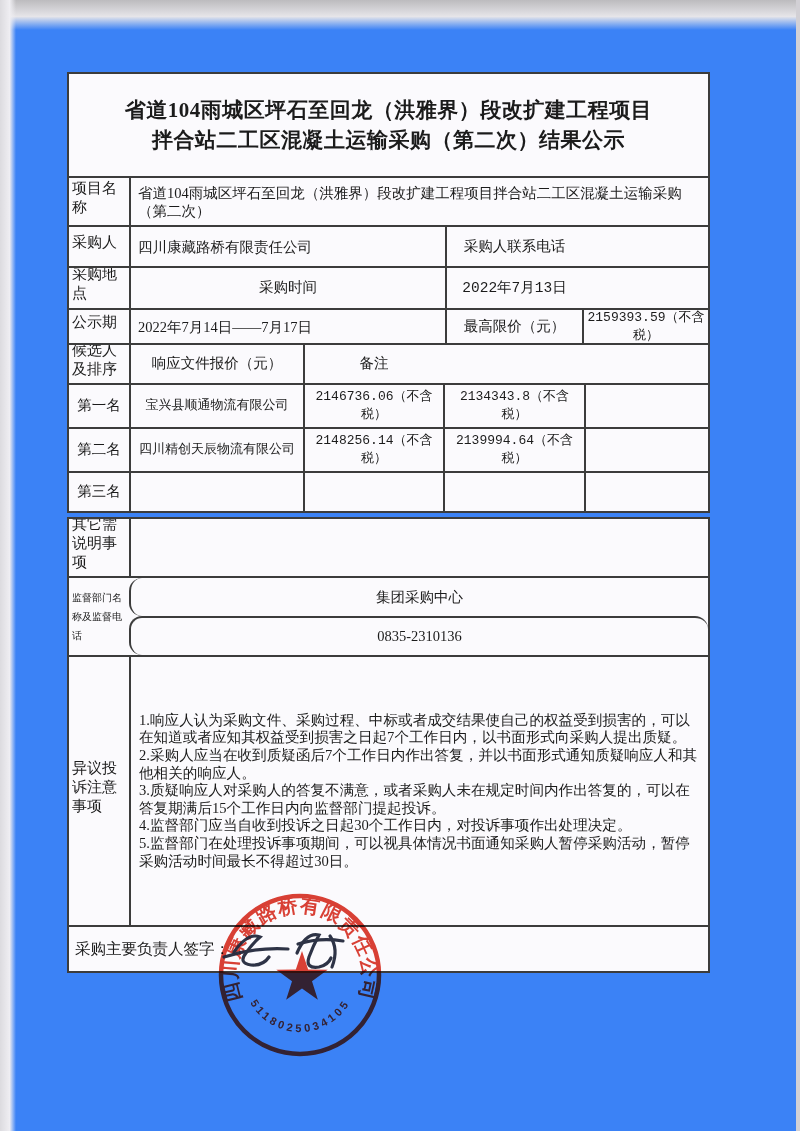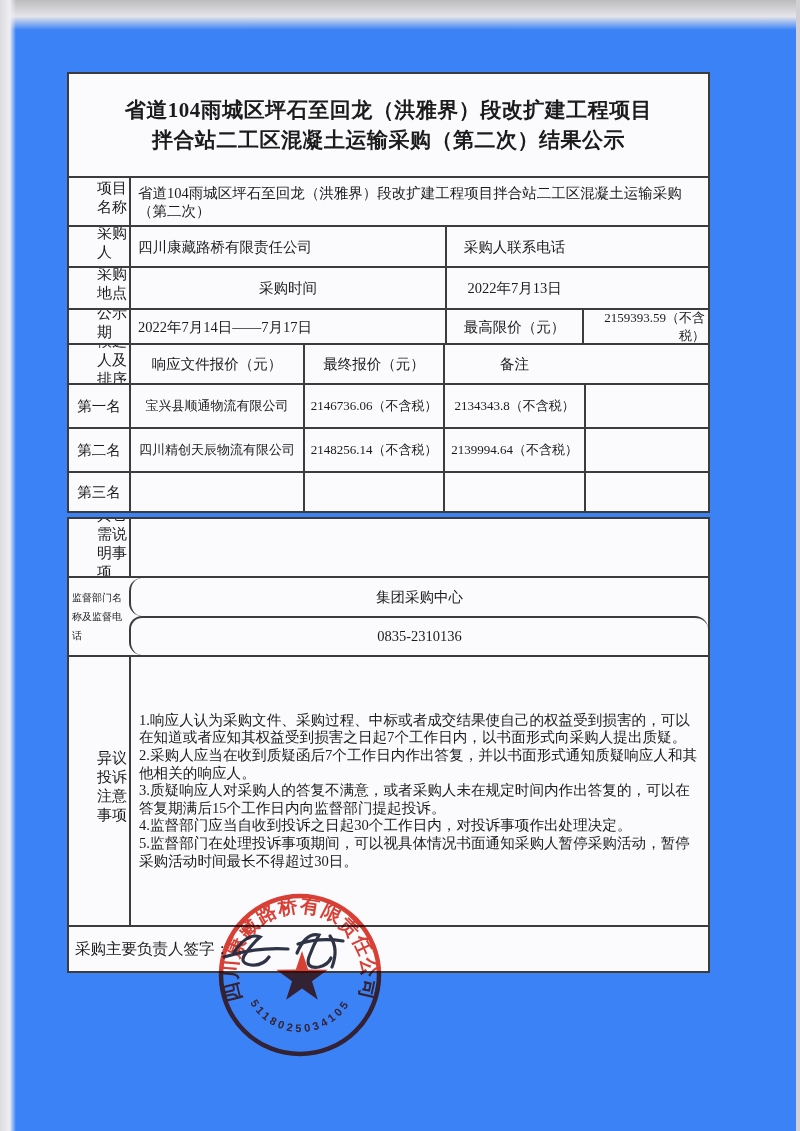--- a/index.html
+++ b/index.html
@@ -28,23 +28,23 @@
     border: 2px solid #3c3c3c;
     background: #fbfafd;
   }
   #tbl-main { top: 72px; }
   #tbl-second { top: 517px; }
   .row { display: grid; border-top: 2px solid #3c3c3c; }
   .row:first-child { border-top: none; }
   .cell { border-left: 2px solid #3c3c3c; display:flex; align-items:center;
           font-size: 14.5px; line-height: 18px; overflow:hidden; }
   .cell:first-child { border-left: none; }
-  .lab { padding: 2px 2px 10px 3px; font-size: 15px; line-height: 19px; margin-left: 25px; }
+  .lab { padding: 2px 2px 10px 3px; font-size: 15px; line-height: 19px; }
   .val-left { justify-content: flex-start; text-align: left; padding: 2px 8px 2px 7px; }
-  .val-center { justify-content: center; text-align: right; padding: 6px 3px; }
+  .val-center { justify-content: center; text-align: center; padding: 6px 3px; font-family: Liberation Mono, monospace; }
   .small { font-size: 13px; }
 
   .cols-info  { grid-template-columns: 60px 316px 137px 1fr; }
   .cols-cand  { grid-template-columns: 60px 174px 140px 141px 1fr; }
   .cols-wide  { grid-template-columns: 60px 1fr; }
 
   .title-row { height: 102px; display:flex; flex-direction:column;
                align-items:center; justify-content:center; }
   .title-line { font-size: 21px; font-weight: bold; line-height: 30px;
                 letter-spacing: .5px; text-align:center; }
@@ -120,21 +120,20 @@
     <div class="row cols-info h-period">
       <div class="cell lab">公示期</div>
       <div class="cell val-left">2022年7月14日——7月17日</div>
       <div class="cell val-center">最高限价（元）</div>
       <div class="cell val-center small">2159393.59（不含税）</div>
     </div>
 
     <div class="row cols-cand h-chead">
       <div class="cell lab">候选人及排序</div>
       <div class="cell val-center">响应文件报价（元）</div>
-      <div class="cell val-center">最终报价（元）</div>
       <div class="cell val-center">备注</div>
     </div>
 
     <div class="row cols-cand h-c1">
       <div class="cell val-center">第一名</div>
       <div class="cell val-center small">宝兴县顺通物流有限公司</div>
       <div class="cell val-center small">2146736.06（不含税）</div>
       <div class="cell val-center small">2134343.8（不含税）</div>
       <div class="cell val-center"></div>
     </div>

